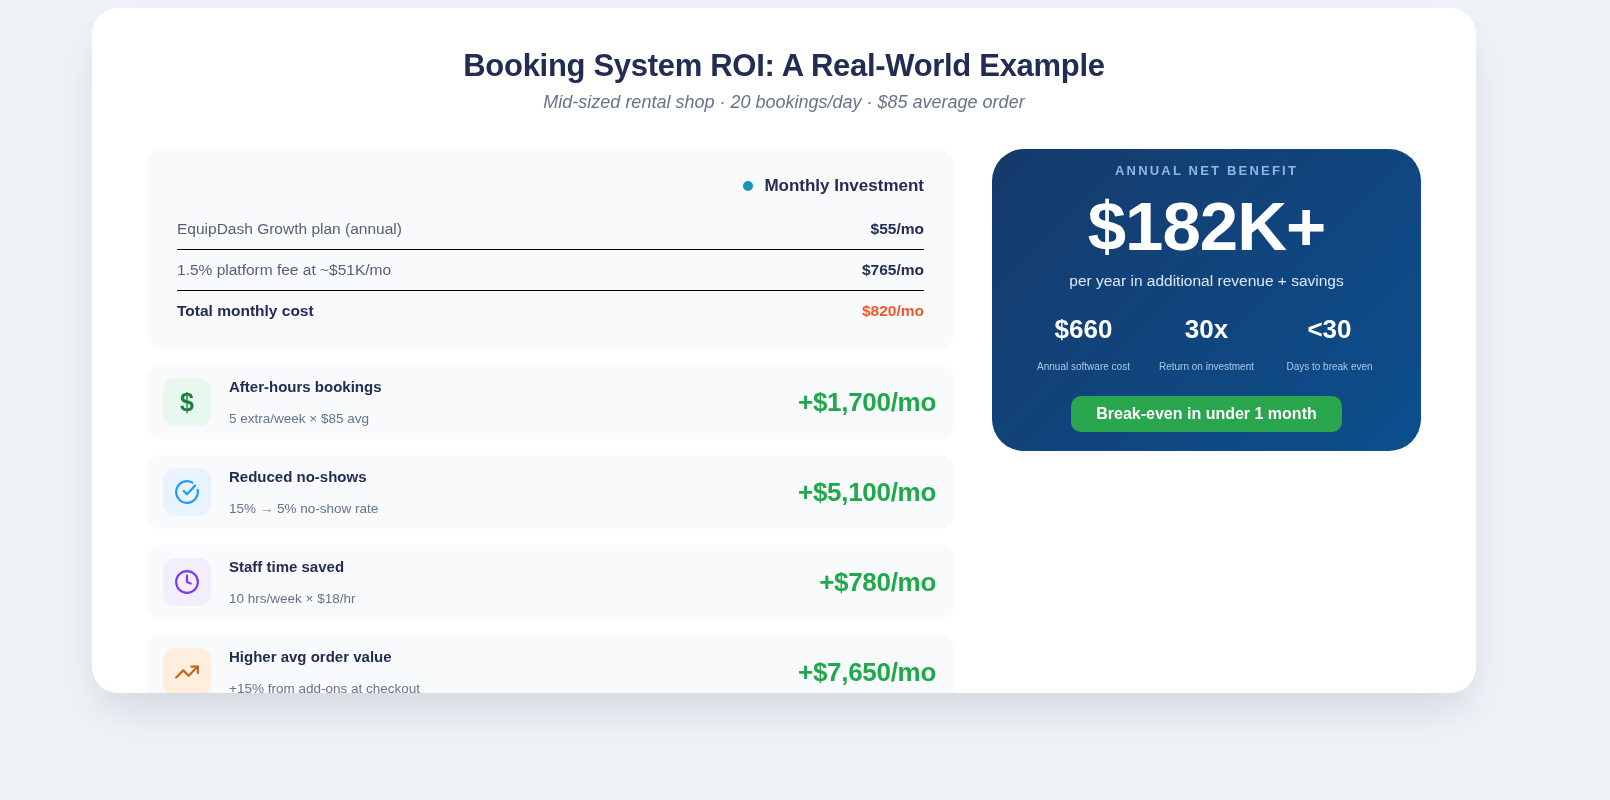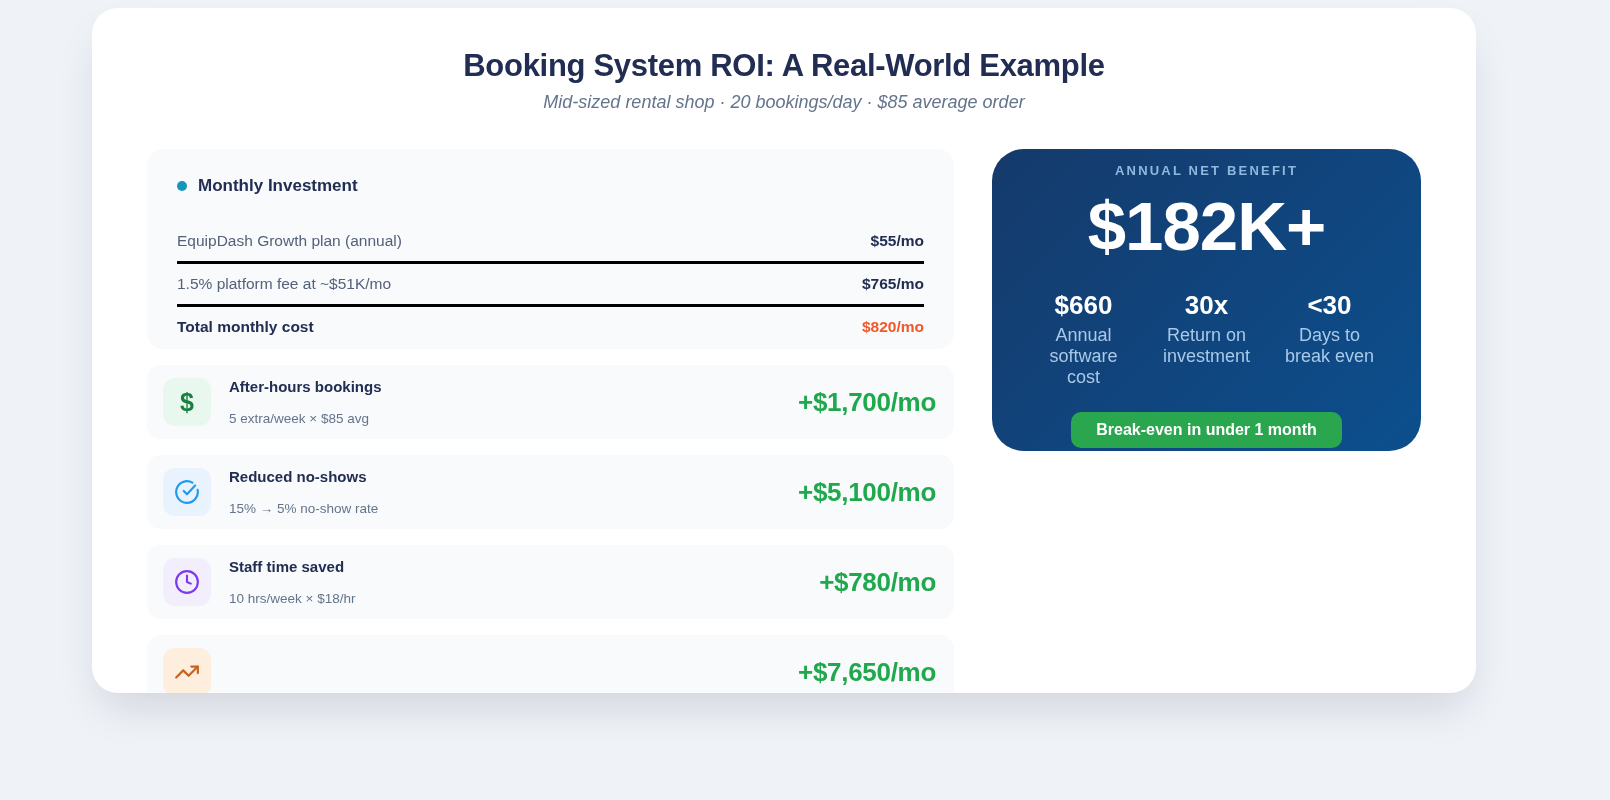--- a/index.html
+++ b/index.html
@@ -23,26 +23,26 @@
 
   .content { display:flex; gap:38px; padding:0 55px; margin-top:36px; }
   .left-col { width:807px; flex:none; }
   .right-col { width:429px; flex:none; }
 
   
   .inv-panel {
     background:#f8fafc; border-radius:16px;
     height:200px; padding:27px 30px 0 30px;
   }
-  .inv-head { display:flex; align-items:center; gap:11px; margin-bottom:25px; }
+  .inv-head { display:flex; align-items:center; gap:11px; margin-bottom:13px;justify-content:flex-end; }
   .dot { width:10px; height:10px; border-radius:50%; background:#1596ba; flex:none; }
   .inv-title { font-size:17px; font-weight:700; color:#212d52; }
   .inv-row {
     display:flex; justify-content:space-between; align-items:center;
-    padding:11px 0; border-bottom:3px solid #000000;
+    padding:11px 0; border-bottom:1px solid #000000;
   }
   .inv-row:last-child { border-bottom:none; }
   .inv-label { font-size:15.5px; color:#55617a; }
   .inv-value { font-size:15.5px; font-weight:700; color:#212d52; }
   .inv-row.total .inv-label { font-weight:700; color:#212d52; }
   .inv-row.total .inv-value { color:#f1582a; }
 
   
   .benefit {
     background:#f8fafc; border-radius:14px;
@@ -72,21 +72,21 @@
     background:linear-gradient(135deg,#153a6b 0%,#0c4f8e 100%);
     text-align:center; padding-top:14px;
     color:#fff;
   }
   .s-label { font-size:13px; font-weight:700; letter-spacing:2.2px; color:#8fb8e0; }
   .s-headline { font-size:69px; font-weight:800; letter-spacing:-1px; margin-top:9px; color:#ffffff; }
   .s-subtext { font-size:15.5px; color:#dce9f8; margin-top:6px; }
   .s-stats { display:flex; margin-top:24px; padding:0 30px; }
   .stat { flex:1; }
   .stat-value { font-size:26px; font-weight:800; color:#ffffff; }
-  .stat-label { font-size:18px; line-height:1.18; color:#a9c9e8; margin:4px auto 0; max-width:100px; }
+  .stat-label { font-size:10px; line-height:1.18; color:#a9c9e8; margin:16px auto 0; max-width:100px; }
   .s-badge {
     display:inline-block; margin-top:23px;
     background:#2aa64f; color:#ffffff;
     font-size:16px; font-weight:700;
     padding:9px 25px; border-radius:10px;
     border:none; cursor:pointer;
   }
 </style>
 </head>
 <body>
@@ -160,29 +160,34 @@
         <div class="b-value">+$780/mo</div>
       </div>
 
       <div class="benefit">
         <div class="icon-box orange">
           <svg width="26" height="26" viewBox="0 0 24 24" fill="none" stroke="currentColor" stroke-width="2" stroke-linecap="round" stroke-linejoin="round">
             <polyline points="22 7 13.5 15.5 8.5 10.5 2 17"></polyline>
               <polyline points="16 7 22 7 22 13"></polyline>
           </svg>
         </div>
+        <div class="b-text">
+          <div class="b-title">Higher avg order value</div>
+          <div class="b-detail">+15% from add-ons at checkout</div>
+        </div>
         <div class="b-value">+$7,650/mo</div>
       </div>
 
     </div>
 
     <div class="right-col">
       <div class="summary">
         <div class="s-label">ANNUAL NET BENEFIT</div>
         <div class="s-headline">$182K+</div>
+        <div class="s-subtext">per year in additional revenue + savings</div>
         <div class="s-stats">
           <div class="stat">
             <div class="stat-value">$660</div>
             <div class="stat-label">Annual software cost</div>
           </div>
           <div class="stat">
             <div class="stat-value">30x</div>
             <div class="stat-label">Return on investment</div>
           </div>
           <div class="stat">

